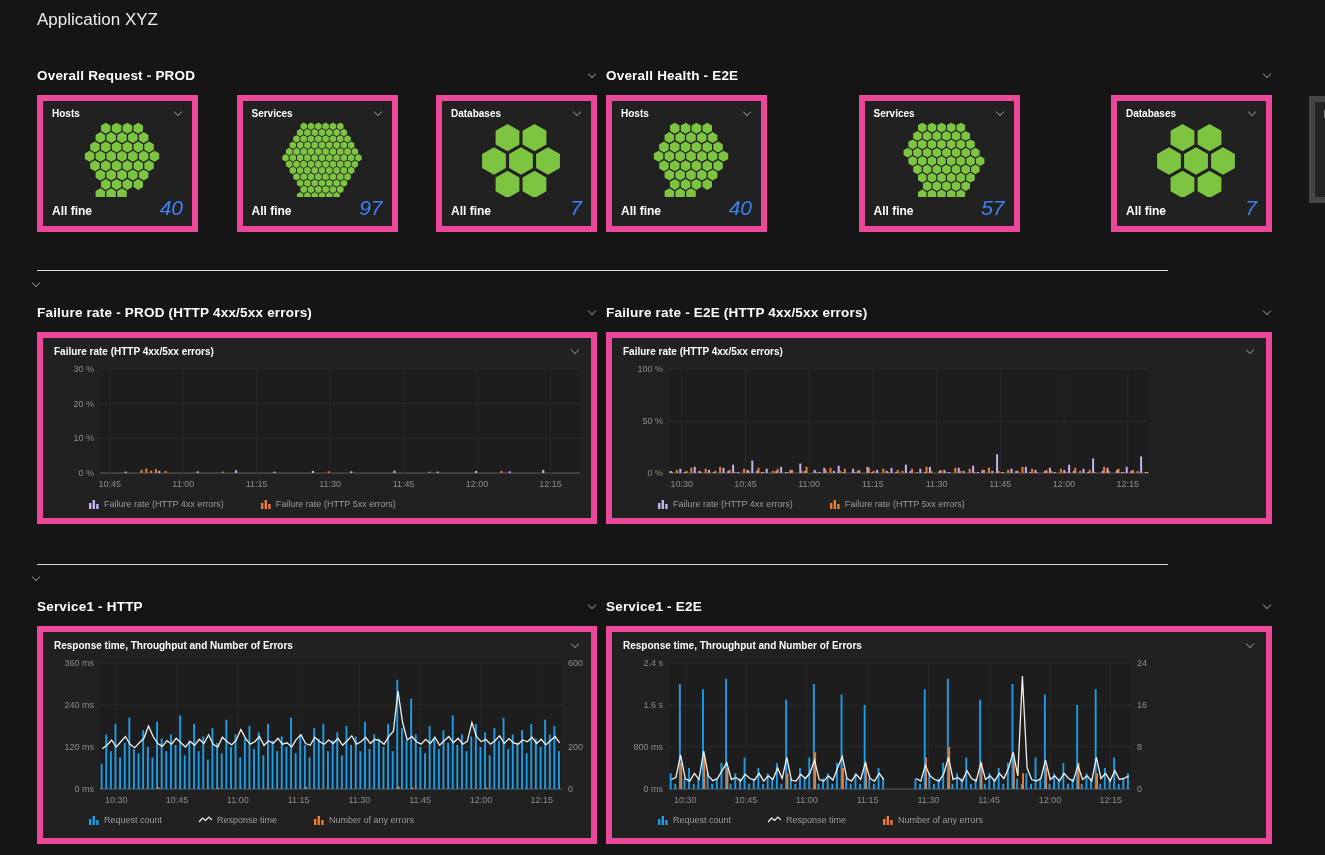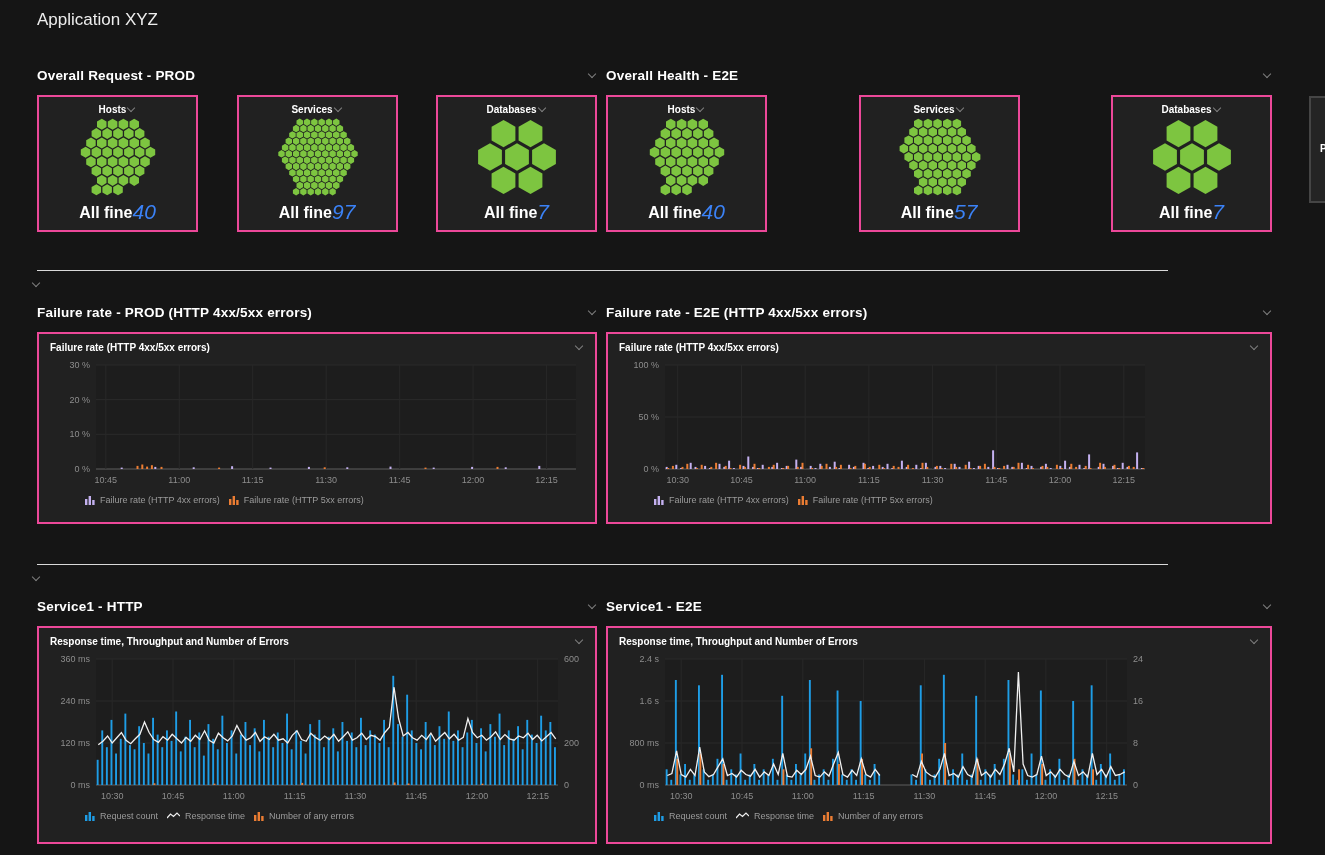--- a/index.html
+++ b/index.html
@@ -6,40 +6,40 @@
   html,body{background:#151515;}
   body{font-family:"Liberation Sans","DejaVu Sans",sans-serif;color:#fff;}
   .page{width:1325px;height:855px;background:#151515;overflow:hidden;padding:10px 0 4px 37px;}
   .page-title{font-size:17px;color:#ededed;font-weight:400;margin-bottom:36px;}
   .row{display:flex;align-items:flex-start;}
   .col{width:560px;flex:0 0 auto;}
   .col+.col{margin-left:9px;width:666px;}
   .sec-head{display:flex;justify-content:space-between;align-items:center;height:18px;margin-bottom:11px;}
   .sec-head h2{font-size:13.5px;font-weight:bold;color:#fff;letter-spacing:.2px;}
   .tiles{display:flex;justify-content:space-between;}
-  .tile{background:#212121;border:2px solid #ec4899;align-items:center;}
+  .tile{background:#212121;border:6px solid #ec4899;}
   .health-tile{width:161px;height:137px;padding:7px 9px 8px;display:flex;flex-direction:column;}
   .tile-head{display:flex;justify-content:space-between;align-items:flex-start;margin-bottom:2px;}
   .tile-label{font-size:10px;font-weight:bold;color:#fff;}
   .hexgrid{display:block;margin:1px auto 0;}
   .tile-foot{margin-top:auto;display:flex;justify-content:space-between;align-items:flex-end;}
-  .tile-status{font-size:16px;font-weight:bold;color:#fff;}
+  .tile-status{font-size:12px;font-weight:bold;color:#fff;}
   .tile-count{font-size:21px;font-weight:300;line-height:1;color:#3b82f6;font-style:italic;}
   .problems-tile{width:105px;height:107px;margin-left:37px;margin-top:30px;padding:7px 9px 8px;display:flex;flex-direction:row;border-color:#454545;background:#242424;}
   .problems-value{margin-top:auto;text-align:right;font-size:26px;font-weight:300;line-height:1;}
   .divider-wrap{width:1131px;position:relative;}
   .divider-1{margin:38px 0 14px;}
   .divider-2{margin:40px 0 14px;}
   .divider-line{height:1px;background:#d9d9d9;}
   .divider-chev{position:absolute;right:6px;top:4px;}
   .chart-tile{width:100%;padding:8px 11px;}
   .chart-tile.failure{height:192px;}
   .chart-tile.service{height:218px;}
   .chart{display:block;margin-top:4px;}
-  .legend{display:flex;gap:9px;margin-top:8px;padding-left:35px;}
+  .legend{display:flex;gap:37px;margin-top:8px;padding-left:35px;}
   .leg-item{display:flex;align-items:center;gap:5px;font-size:9px;color:#9b9b9b;}
   .chev{width:10px;height:10px;display:inline-block;position:relative;flex:0 0 auto;cursor:pointer;}
   .chev::after{content:"";position:absolute;left:2px;top:1px;width:5px;height:5px;border-right:1.5px solid #7f7f7f;border-bottom:1.5px solid #7f7f7f;transform:rotate(45deg);}
   text.ax{fill:#8d8d8d;font-size:9px;font-family:"Liberation Sans","DejaVu Sans",sans-serif;}
 </style>
 </head>
 <body>
 
 <div class="page">
 

